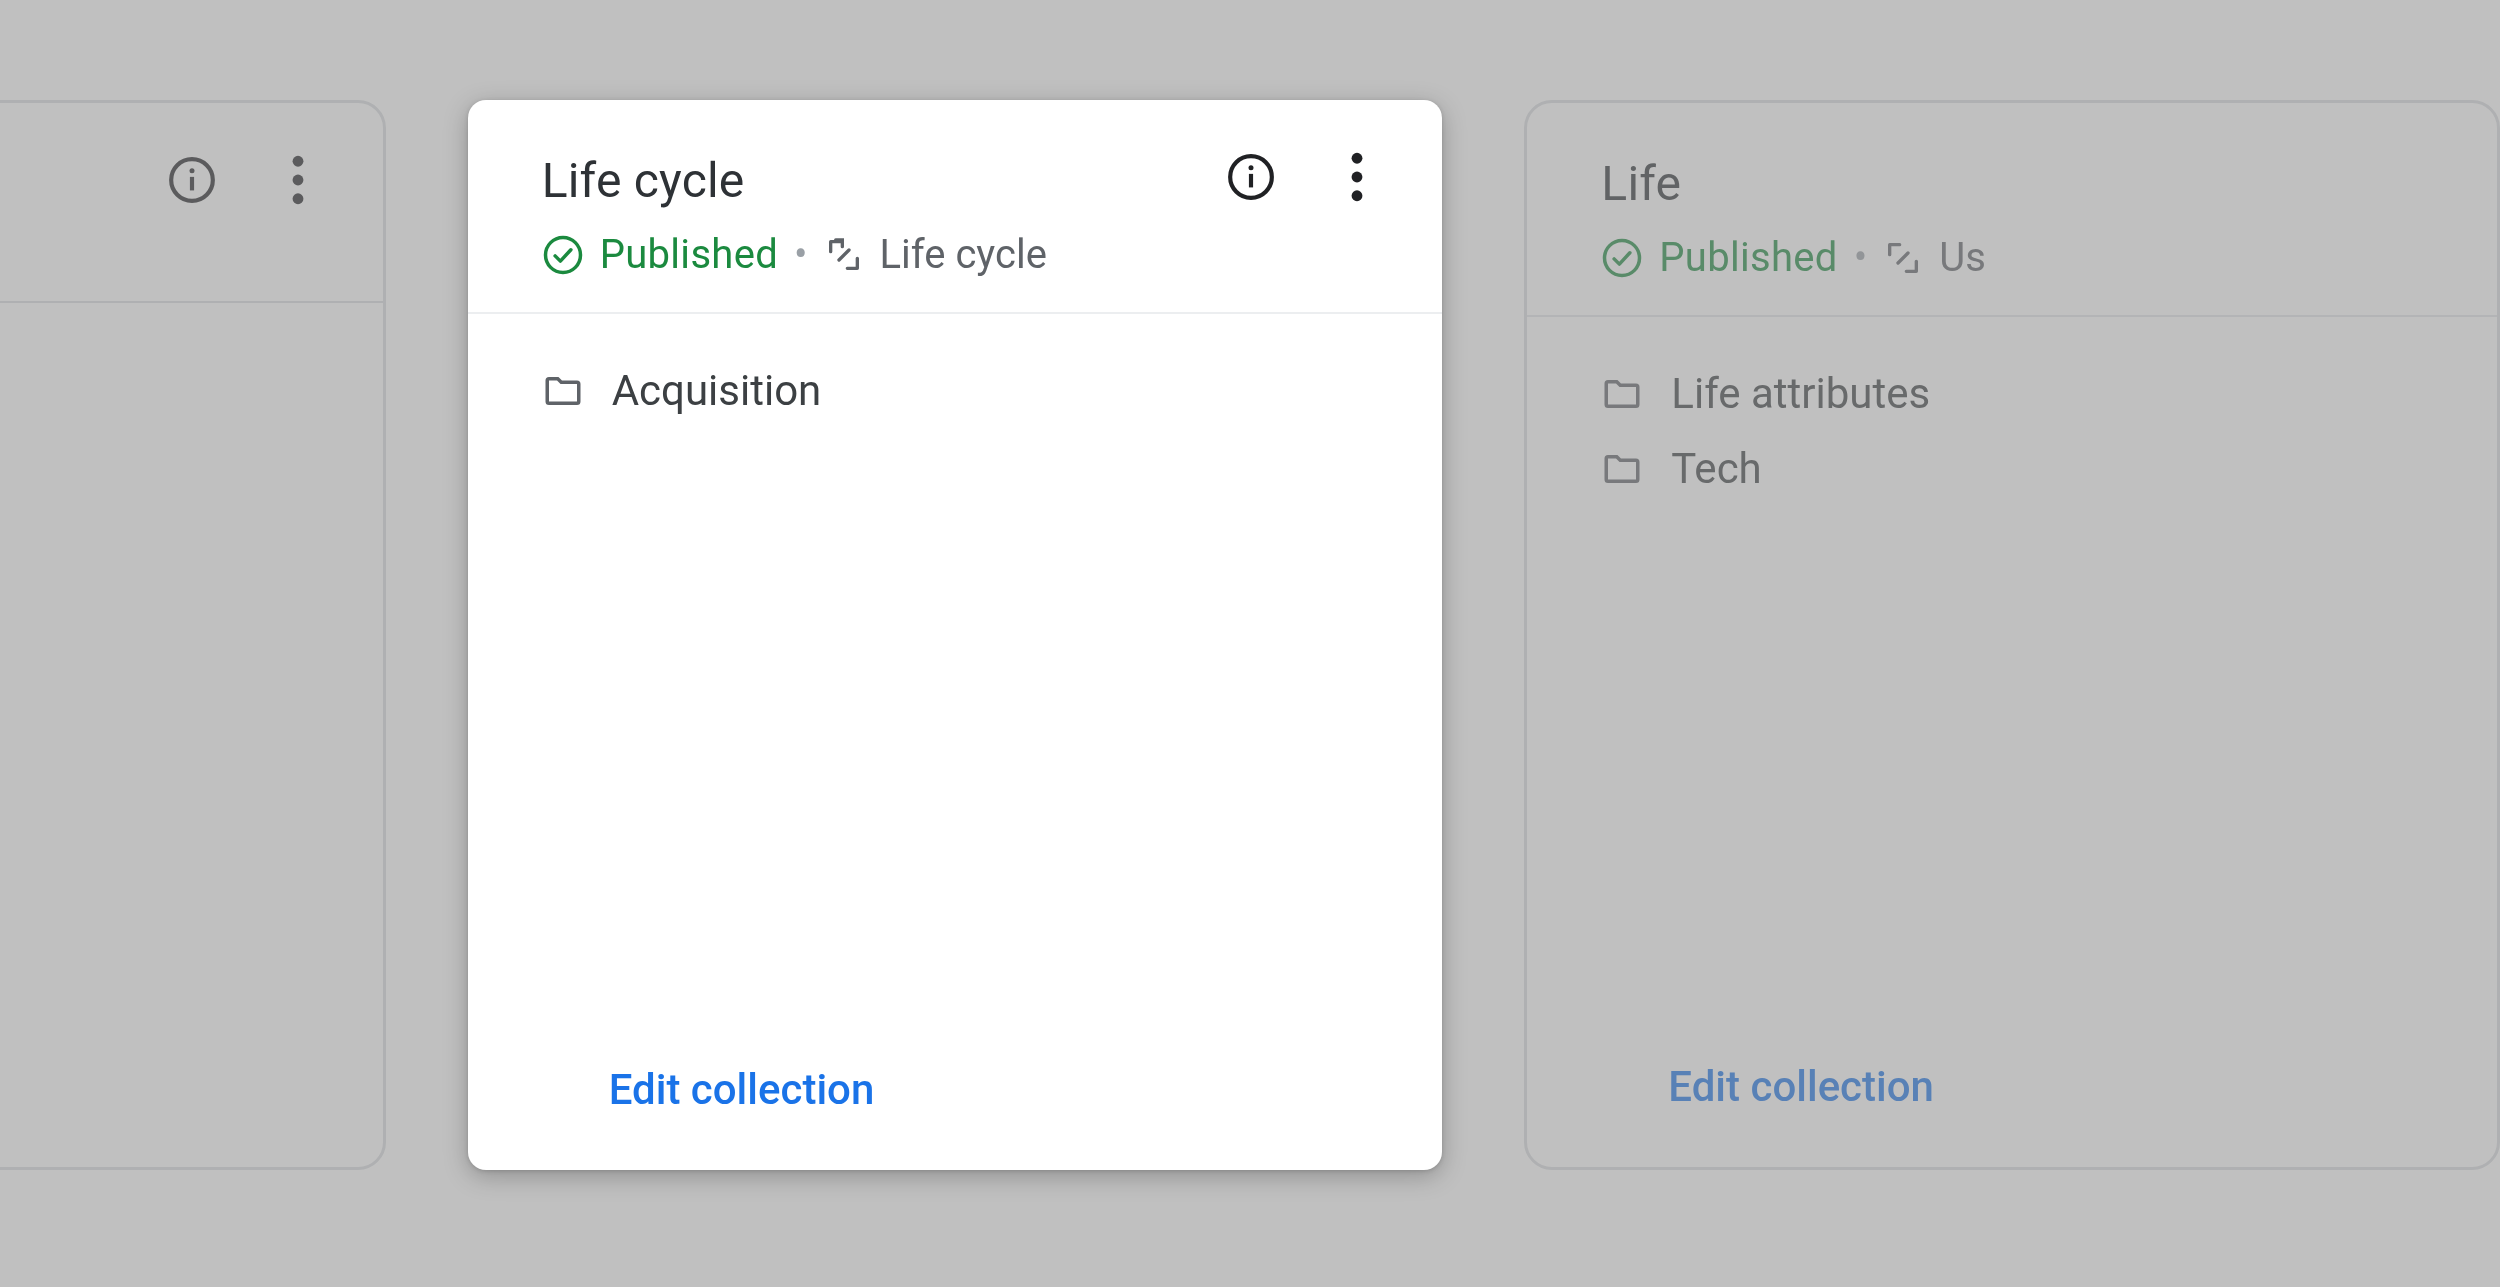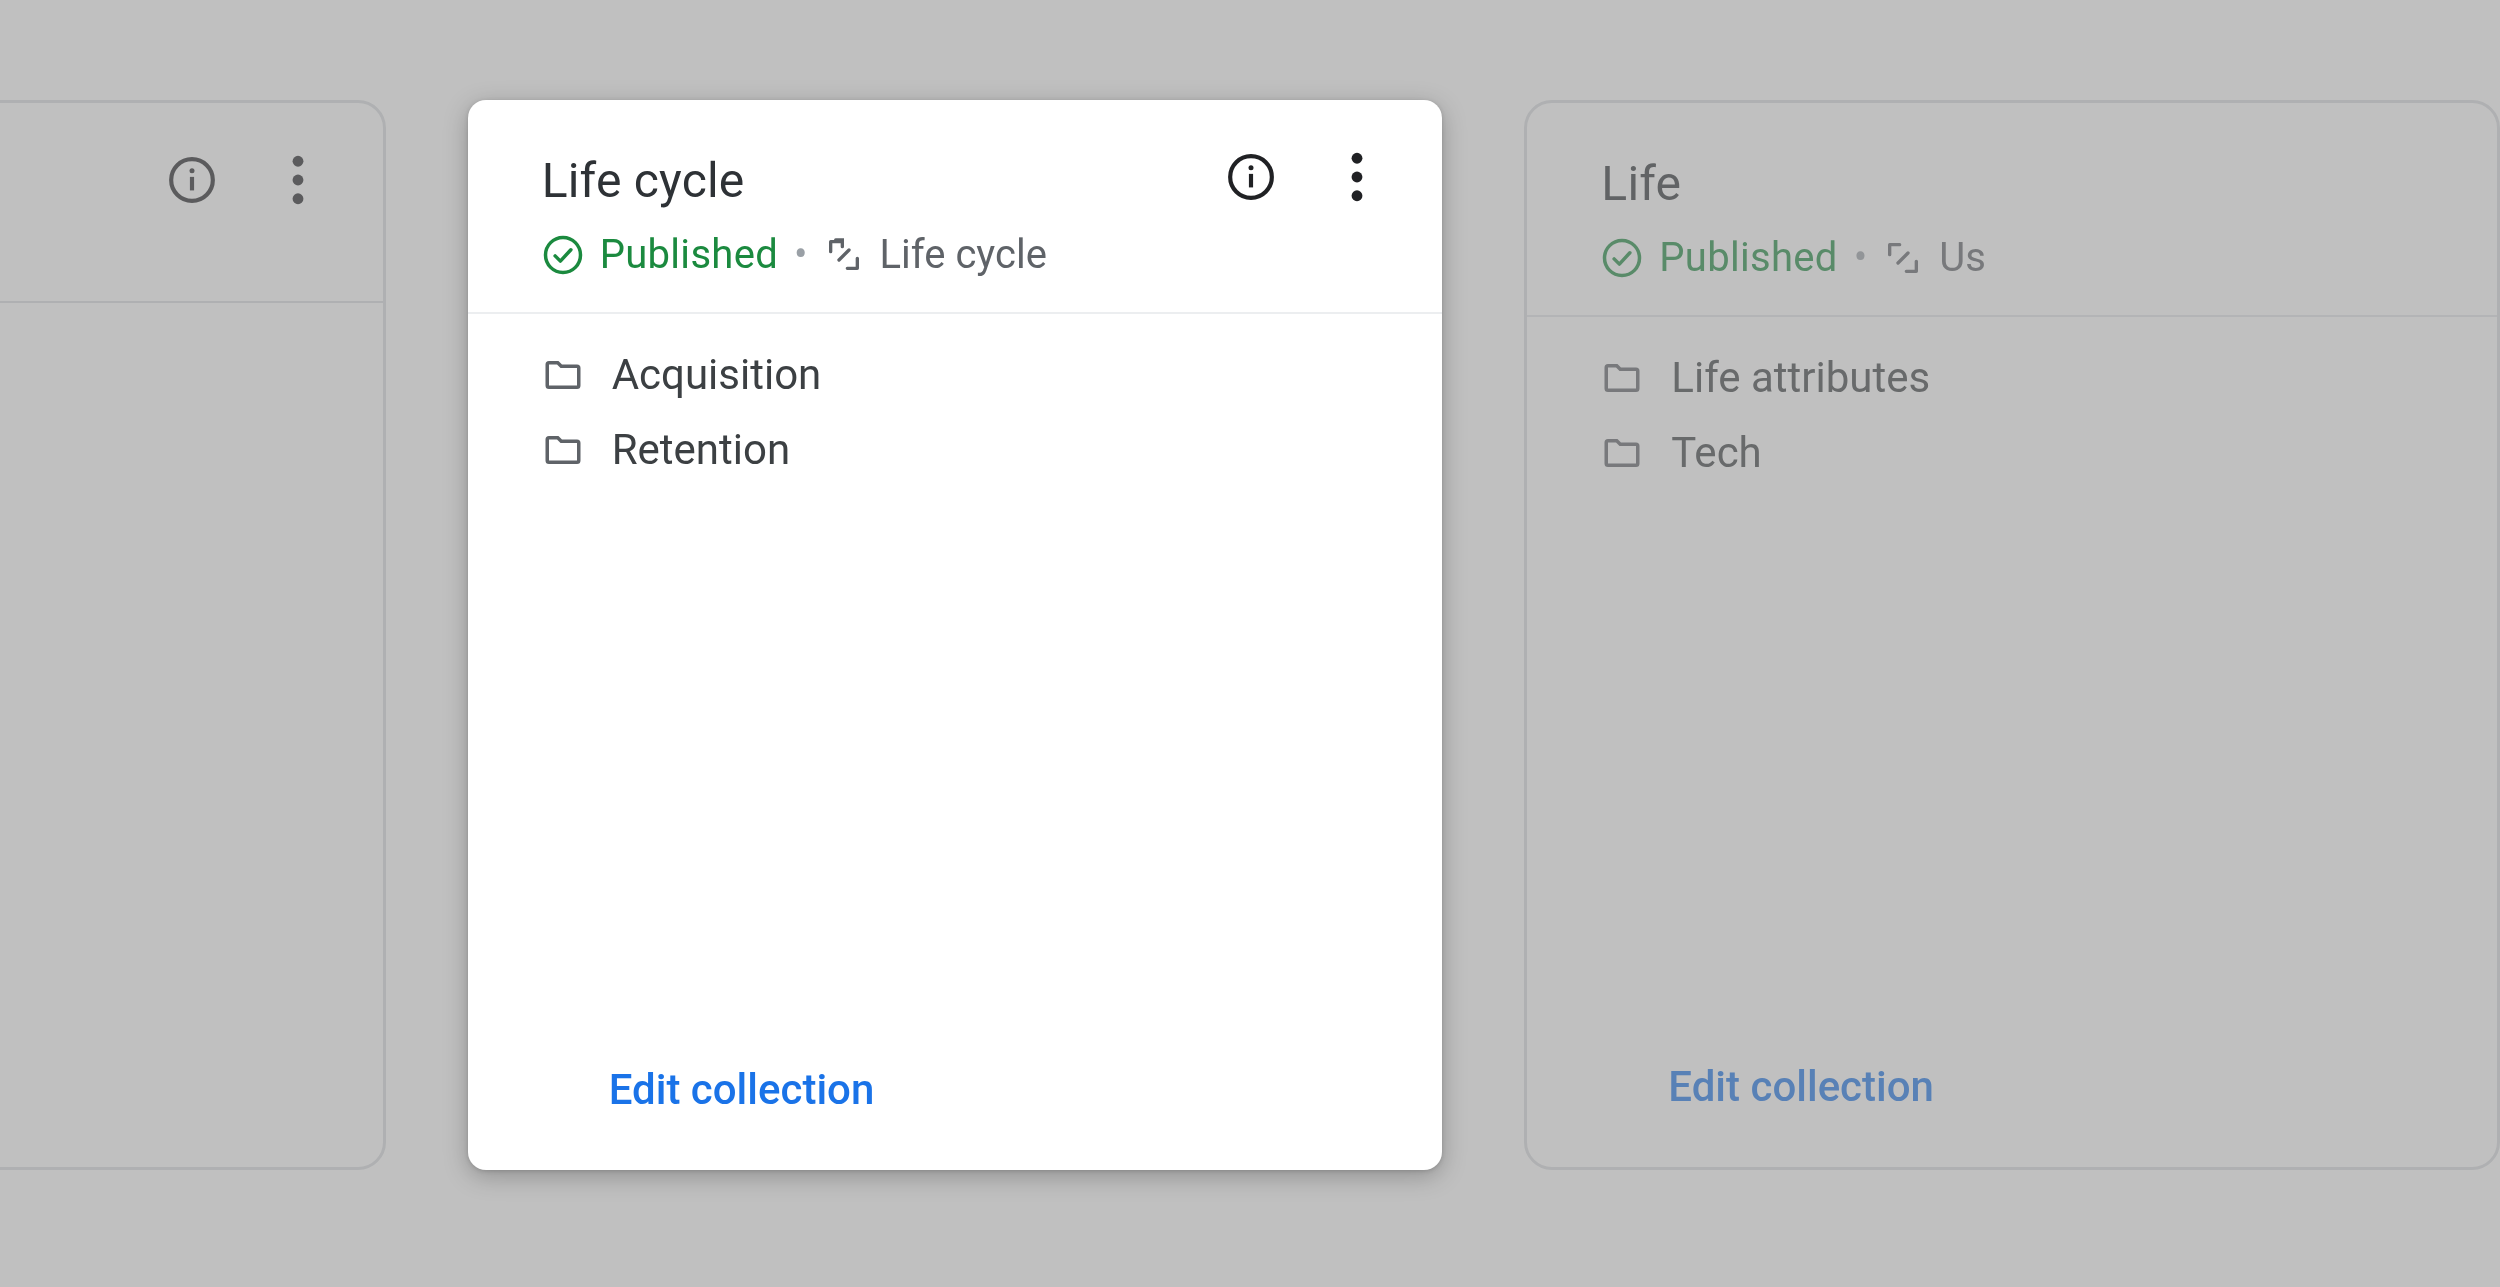--- a/index.html
+++ b/index.html
@@ -83,21 +83,21 @@
     gap: 16px;
     font-size: 40px;
     color: #5f6368;
   }
   .status-check { color: #1b8a3f; display: inline-flex; }
   .status-text { color: #1b8a3f; font-weight: 400; letter-spacing: .3px; }
   .dot { color: #9aa0a6; font-size: 40px; line-height: 1; }
   .link-icon { color: #5f6368; display: inline-flex; }
   .linked-text { color: #5f6368; }
   .card-body {
-    padding: 30px 74px 20px 74px;
+    padding: 46px 74px 20px 74px;
     flex: 1 1 auto;
   }
   .folder-item {
     display: flex;
     align-items: center;
     gap: 28px;
     font-size: 42px;
     color: #3c4043;
     padding: 6px 0;
     margin-bottom: 14px;
@@ -208,28 +208,20 @@
       </div>
       <div class="card-body">
         <div class="folder-item">
           <span class="folder-icon">
             <svg width="42" height="42" viewBox="0 0 24 24" fill="none" stroke="currentColor" stroke-width="2">
                 <path d="M3 6 a1 1 0 0 1 1 -1 h5 l2 2 h9 a1 1 0 0 1 1 1 v10 a1 1 0 0 1 -1 1 H4 a1 1 0 0 1 -1 -1 z"></path>
               </svg>
           </span>
           <span>Acquisition</span>
         </div>
-        <div class="folder-item">
-          <span class="folder-icon">
-            <svg width="42" height="42" viewBox="0 0 24 24" fill="none" stroke="currentColor" stroke-width="2">
-                <path d="M3 6 a1 1 0 0 1 1 -1 h5 l2 2 h9 a1 1 0 0 1 1 1 v10 a1 1 0 0 1 -1 1 H4 a1 1 0 0 1 -1 -1 z"></path>
-              </svg>
-          </span>
-          <span>Retention</span>
-        </div>
       </div>
       <div class="card-footer">
         <div class="edit-link">Edit collection</div>
       </div>
     </div>
 
     <div class="card">
       <div class="card-header">
         <div class="card-title">Life</div>
         <div class="status-row">

